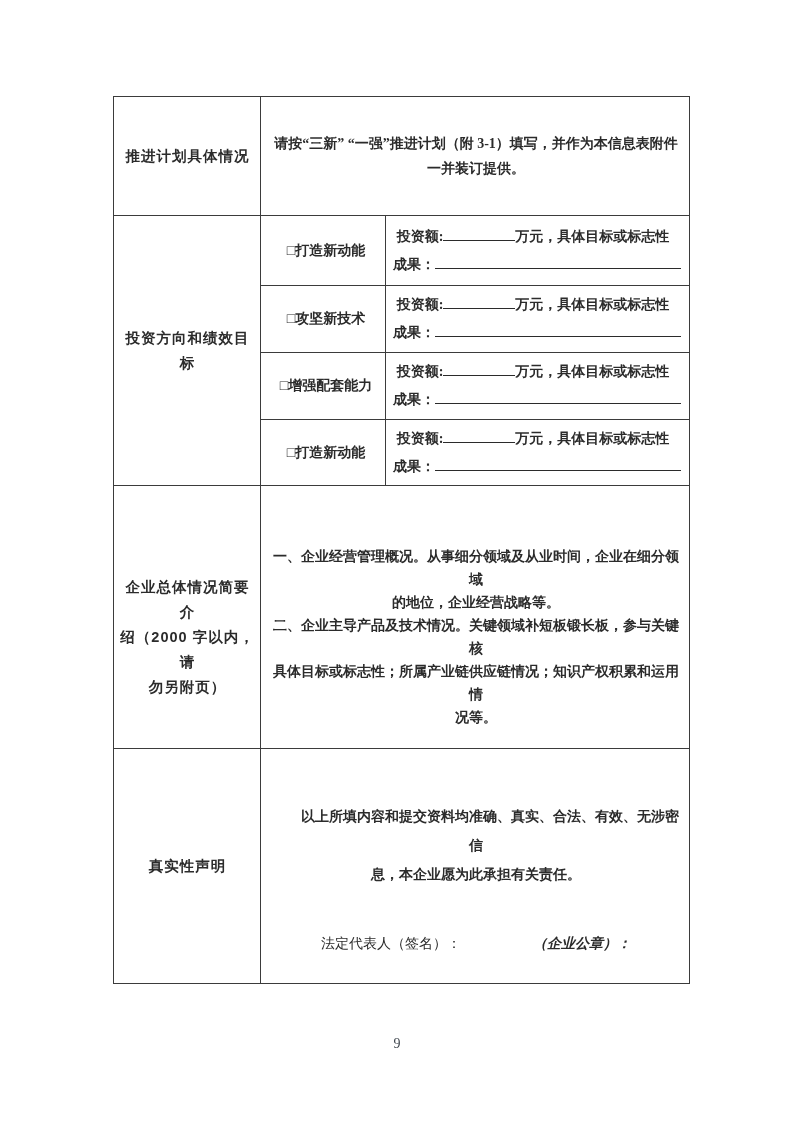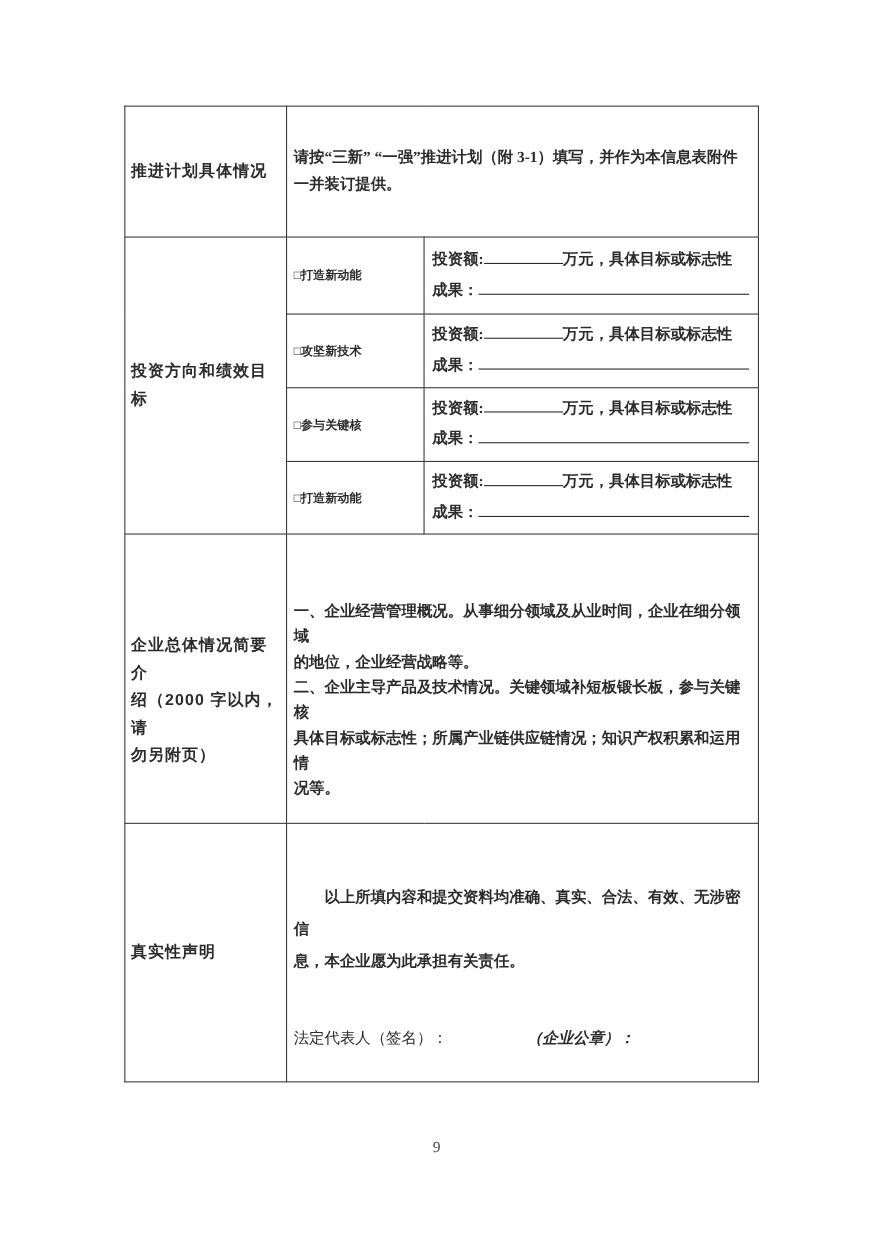--- a/index.html
+++ b/index.html
@@ -11,20 +11,21 @@
     color: #2b2b2b;
     overflow: hidden;
   }
   .doc-table {
     position: absolute;
     left: 113px;
     top: 96px;
     width: 576px;
     border-collapse: collapse;
     table-layout: fixed;
+    text-align: center;
   }
   .doc-table td {
     border: 1.5px solid #3b3b3b;
     vertical-align: middle;
     overflow: hidden;
   }
   .r1 { height: 119px; }
   .r2 { height: 70px; }
   .r3 { height: 67px; }
   .r4 { height: 67px; }
@@ -46,21 +47,21 @@
     padding-right: 4px;
     font-size: 14px;
     font-weight: 600;
     line-height: 25px;
     margin-top: 32px;
   }
   .checkbox-cell {
     padding-left: 6px;
     font-family: "Liberation Sans", "DejaVu Sans", sans-serif;
     font-weight: 700;
-    font-size: 11px;
+    font-size: 14px;
     white-space: nowrap;
   }
   .detail-cell {
     padding-left: 7px;
     padding-right: 16px;
     font-size: 14px;
     font-weight: 600;
     line-height: 28px;
     white-space: nowrap;
   }
@@ -134,21 +135,21 @@
     <td class="checkbox-cell">
       <span>□</span><span>攻坚新技术</span>
     </td>
     <td class="detail-cell">
       <div><span>投资额:</span><span class="blank blank-amount"></span><span>万元，具体目标或标志性</span></div>
       <div><span>成果：</span><span class="blank blank-result"></span></div>
     </td>
   </tr>
   <tr class="r4">
     <td class="checkbox-cell">
-      <span>□</span><span>参与关键核</span>
+      <span>□</span><span>增强配套能力</span>
     </td>
     <td class="detail-cell">
       <div><span>投资额:</span><span class="blank blank-amount"></span><span>万元，具体目标或标志性</span></div>
       <div><span>成果：</span><span class="blank blank-result"></span></div>
     </td>
   </tr>
   <tr class="r5">
     <td class="checkbox-cell">
       <span>□</span><span>打造新动能</span>
     </td>

